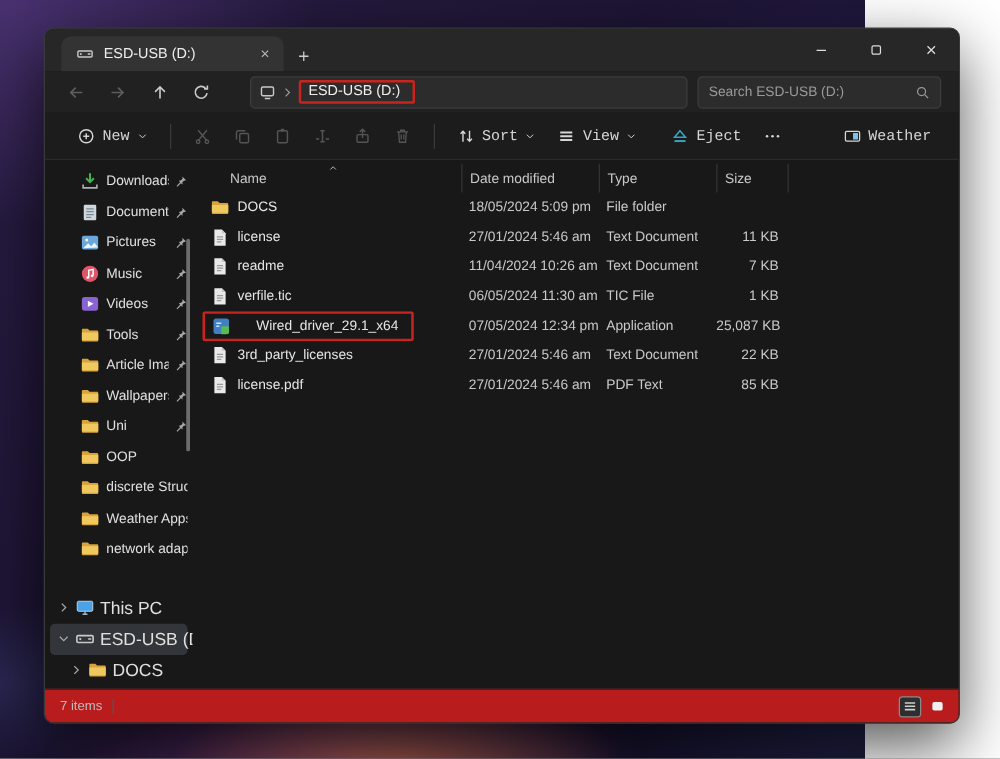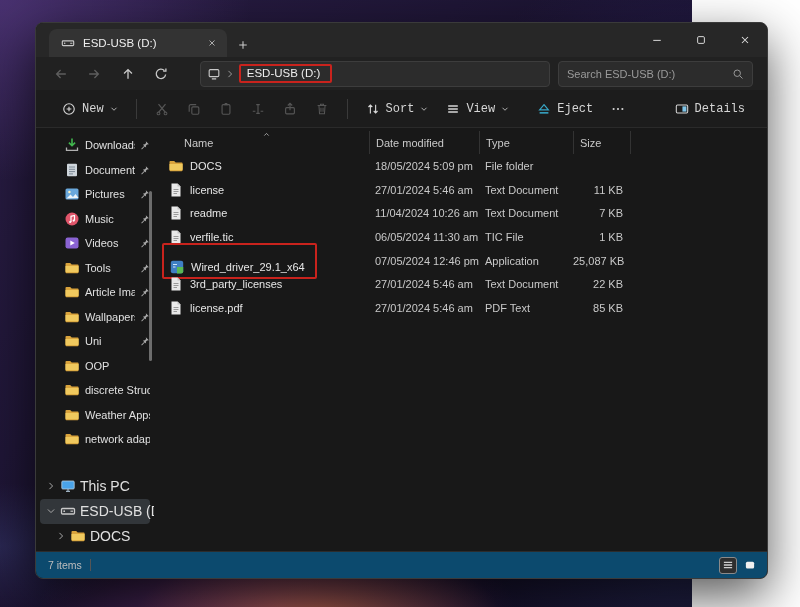--- a/index.html
+++ b/index.html
@@ -91,25 +91,25 @@
   .hc.name{ padding-left:30px; }
   .hc.date,.hc.type,.hc.size{ padding-left:6px; border-left:1px solid #333; }
   .hc.size{ border-right:1px solid #333; }
   .sort-caret{ position:absolute; left:108px; top:0px; width:9px; height:7px; color:#bbb; }
   .frow{ height:23.7px; display:grid; grid-template-columns:215px 110px 94px 58px; align-items:center;
          font-size:11px; color:#d8d8d8; cursor:default; }
   .frow .c-name{ display:flex; align-items:center; gap:6px; padding-left:14px; white-space:nowrap; overflow:hidden; color:#e6e6e6; }
   .frow .c-date,.frow .c-type{ padding-left:6px; color:#c9c9c9; white-space:nowrap; }
   .frow .c-size{ text-align:right; padding-right:8px; color:#c9c9c9; white-space:nowrap; }
   .frow.hl .c-name{ padding-left:0; }
-  .hl-box{ display:inline-flex; align-items:center; gap:6px; margin-left:8px; padding:14px 10px 2px 5px;
+  .hl-box{ display:inline-flex; align-items:center; gap:20px; margin-left:8px; padding:2px 10px 2px 5px;
            border:2.5px solid #c9231d; border-radius:2px; }
 
   
-  .statusbar{ position:absolute; left:0; right:0; bottom:0; height:27px; background:#0c4a6e;
+  .statusbar{ position:absolute; left:0; right:0; bottom:0; height:27px; background:#b91c1c;
               border-top:1px solid #2c2c2c; display:flex; align-items:center; padding:0 8px 0 12px; }
   .status-text{ font-size:10.5px; color:#bdbdbd; }
   .status-div{ width:1px; height:12px; background:#555; margin-left:8px; }
   .viewtoggles{ margin-left:auto; display:flex; gap:4px; }
   .vbtn{ width:18px; height:17px; display:flex; align-items:center; justify-content:center;
          background:none; border:1px solid transparent; border-radius:3px; cursor:pointer; color:#cfcfcf; }
   .vbtn.active{ border-color:#8a8a8a; background:#2e2e2e; }
 </style>
 </head>
 <body>
@@ -412,21 +412,21 @@
       <button class="tbtn">
           <svg class="ic ic14">
             <use href="#i-dots"></use>
           </svg>
         </button>
       <div class="spacer"></div>
       <button class="tbtn">
         <svg class="ic ic14">
             <use href="#i-details"></use>
           </svg>
-        <span>Details</span>
+        <span>Weather</span>
       </button>
     </div>
 
     <div class="body">
 
       <div class="sidebar">
         <div class="sitem">
           <svg class="ic">
               <use href="#i-download"></use>
             </svg>
@@ -633,21 +633,21 @@
         </div>
         <div class="frow hl">
           <div class="c-name">
             <span class="hl-box">
               <svg class="ic">
                   <use href="#i-app"></use>
                 </svg>
                 <span>Wired_driver_29.1_x64</span>
             </span>
           </div>
-          <div class="c-date">07/05/2024 12:46 pm</div>
+          <div class="c-date">07/05/2024 12:34 pm</div>
           <div class="c-type">Application</div>
           <div class="c-size">25,087 KB</div>
         </div>
         <div class="frow">
           <div class="c-name">
               <svg class="ic">
                 <use href="#i-docfile"></use>
               </svg>
               <span>3rd_party_licenses</span>
             </div>

